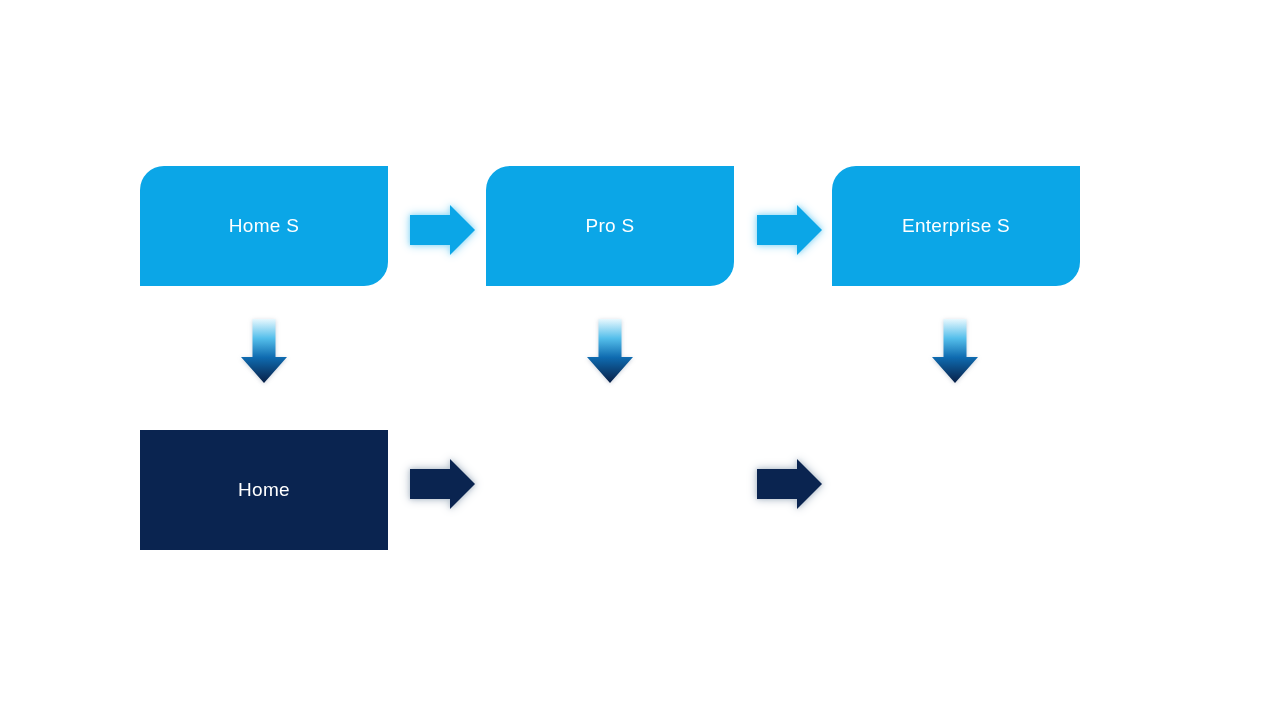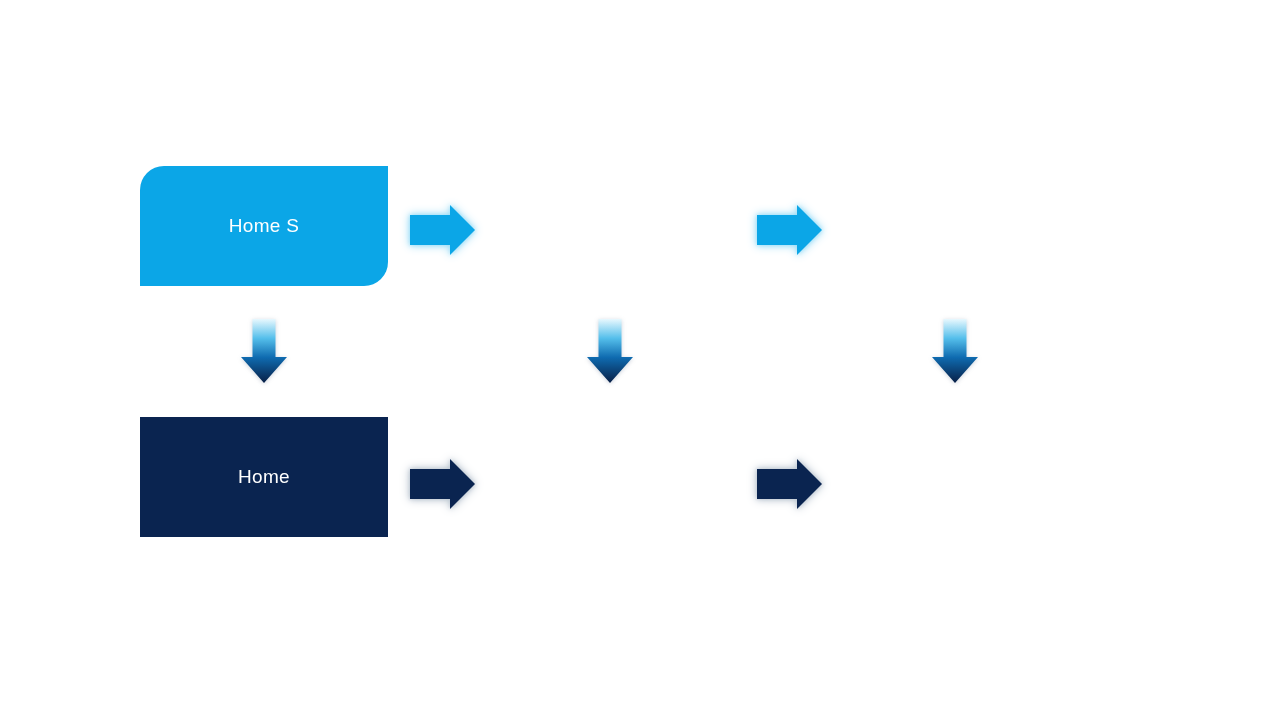--- a/index.html
+++ b/index.html
@@ -26,21 +26,21 @@
     font-size: 19px;
     letter-spacing: 0.3px;
   }
   .node-top {
     top: 152px;
     background: var(--top-box-fill, #0ba6e7);
     border-radius: 24px 0 24px 0;
     margin-top: 14px;
   }
   .node-bottom {
-    top: 417px;
+    top: 430px;
     background: var(--bottom-box-fill, #0a2450);
   }
   .col-1 { left: 140px; }
   .col-2 { left: 486px; }
   .col-3 { left: 832px; }
 
   .arrow-right {
     position: absolute;
     width: 65px;
     height: 50px;
@@ -91,20 +91,26 @@
       <stop offset="1" class="grad-stop-3"></stop>
     </linearGradient>
   </defs>
 </svg>
 
 <div class="canvas">
 
   <div class="node node-top col-1">
     <span>Home S</span>
   </div>
+  <div class="node node-top col-2">
+    <span>Pro S</span>
+  </div>
+  <div class="node node-top col-3">
+    <span>Enterprise S</span>
+  </div>
 
   <div class="arrow-right light ar-top ar-gap1">
     <svg viewBox="0 0 65 50">
         <polygon points="0,10 40,10 40,0 65,25 40,50 40,40 0,40"></polygon>
       </svg>
   </div>
   <div class="arrow-right light ar-top ar-gap2">
     <svg viewBox="0 0 65 50">
         <polygon points="0,10 40,10 40,0 65,25 40,50 40,40 0,40"></polygon>
       </svg>

